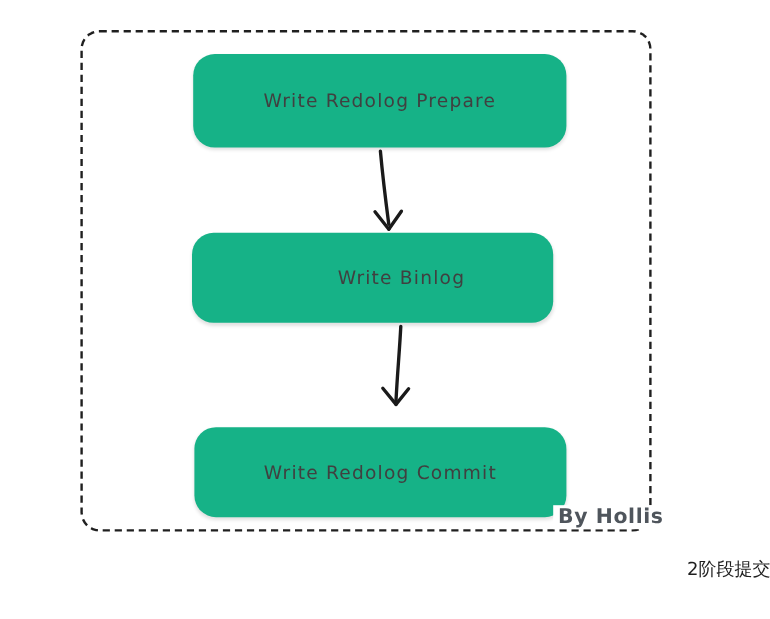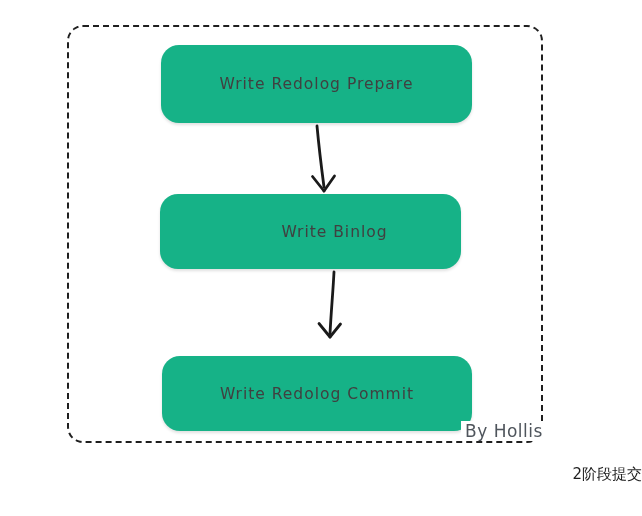--- a/index.html
+++ b/index.html
@@ -48,20 +48,21 @@
   }
   .attribution {
     position: absolute;
     left: 461px;
     top: 421px;
     font-size: 17px;
     color: #4f555c;
     background: #ffffff;
     padding: 0 4px;
     letter-spacing: 0.5px;
+    font-weight: bold;
   }
   .caption {
     position: absolute;
     left: 0;
     top: 465px;
     width: 642px;
     text-align: right;
     font-size: 15px;
     color: #1e1e1e;
   }

